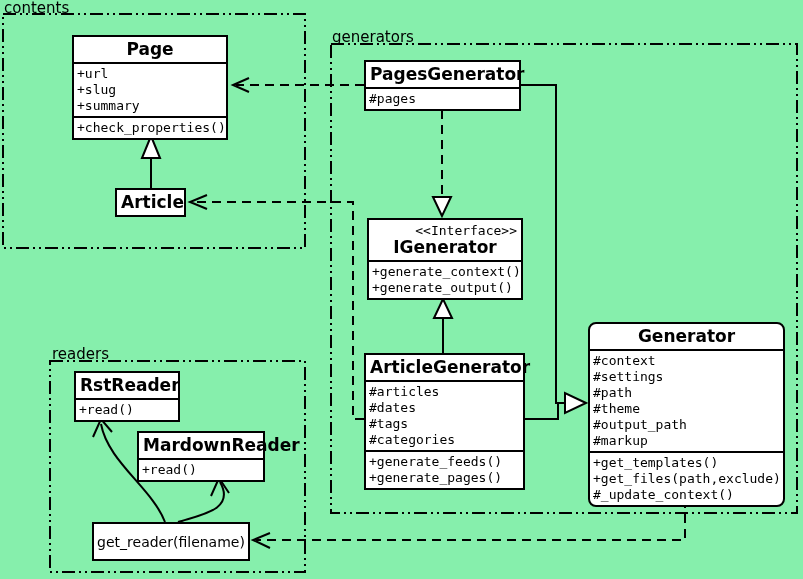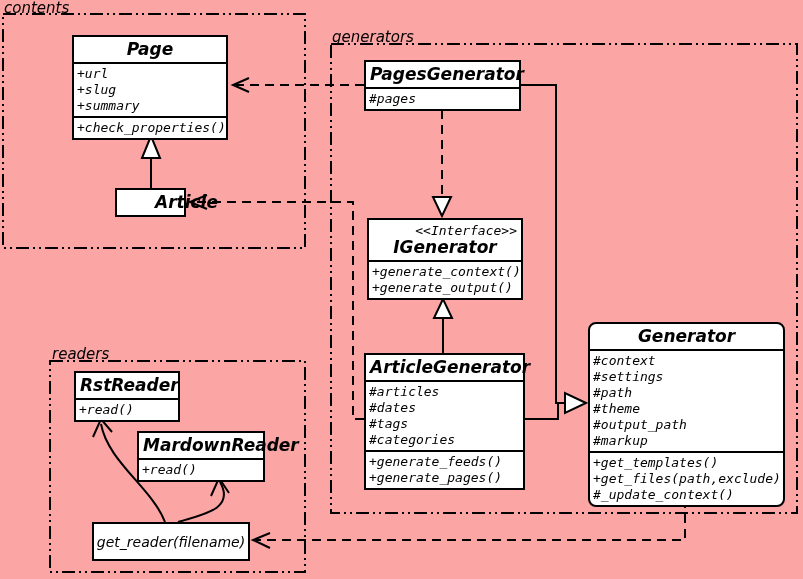--- a/index.html
+++ b/index.html
@@ -1,23 +1,22 @@
 <!DOCTYPE html>
 <html><head>
 <meta charset="utf-8">
 <style>
   html,body { margin:0; padding:0; background:#ffffff; }
   #canvas {
     position:relative;
     width:803px; height:579px;
-    background:#fca5a5;
+    background:#86efac;
     font-family:"DejaVu Sans", sans-serif;
     color:#000;
     overflow:hidden;
-    font-style:italic;
   }
   #connector-layer { position:absolute; left:0; top:0; z-index:1; }
   .pkg    { fill:none; stroke:#000; stroke-width:2; stroke-dasharray:13 4 2 4 2 4; }
   .solid  { fill:none; stroke:#000; stroke-width:2; }
   .dash   { fill:none; stroke:#000; stroke-width:2; stroke-dasharray:9 6; }
   .tri    { fill:#fff; stroke:#000; stroke-width:2; stroke-linejoin:miter; }
   .open   { fill:none; stroke:#000; stroke-width:2; stroke-linejoin:miter; }
 
   .pkg-label {
     position:absolute; z-index:3;
@@ -115,21 +114,21 @@
     <div class="uml-sec">
       <div class="uml-line">+url</div>
       <div class="uml-line">+slug</div>
       <div class="uml-line">+summary</div>
     </div>
     <div class="uml-sec">
       <div class="uml-line">+check_properties()</div>
     </div>
   </div>
 
-  <div class="uml" style="left:115px; top:188px; width:71px;padding-left:34px;">
+  <div class="uml" style="left:115px; top:188px; width:71px;">
     <div class="uml-title">Article</div>
   </div>
 
   <div class="uml" style="left:364px; top:60px; width:157px;">
     <div class="uml-title">PagesGenerator</div>
     <div class="uml-sec">
       <div class="uml-line">#pages</div>
     </div>
   </div>
 

